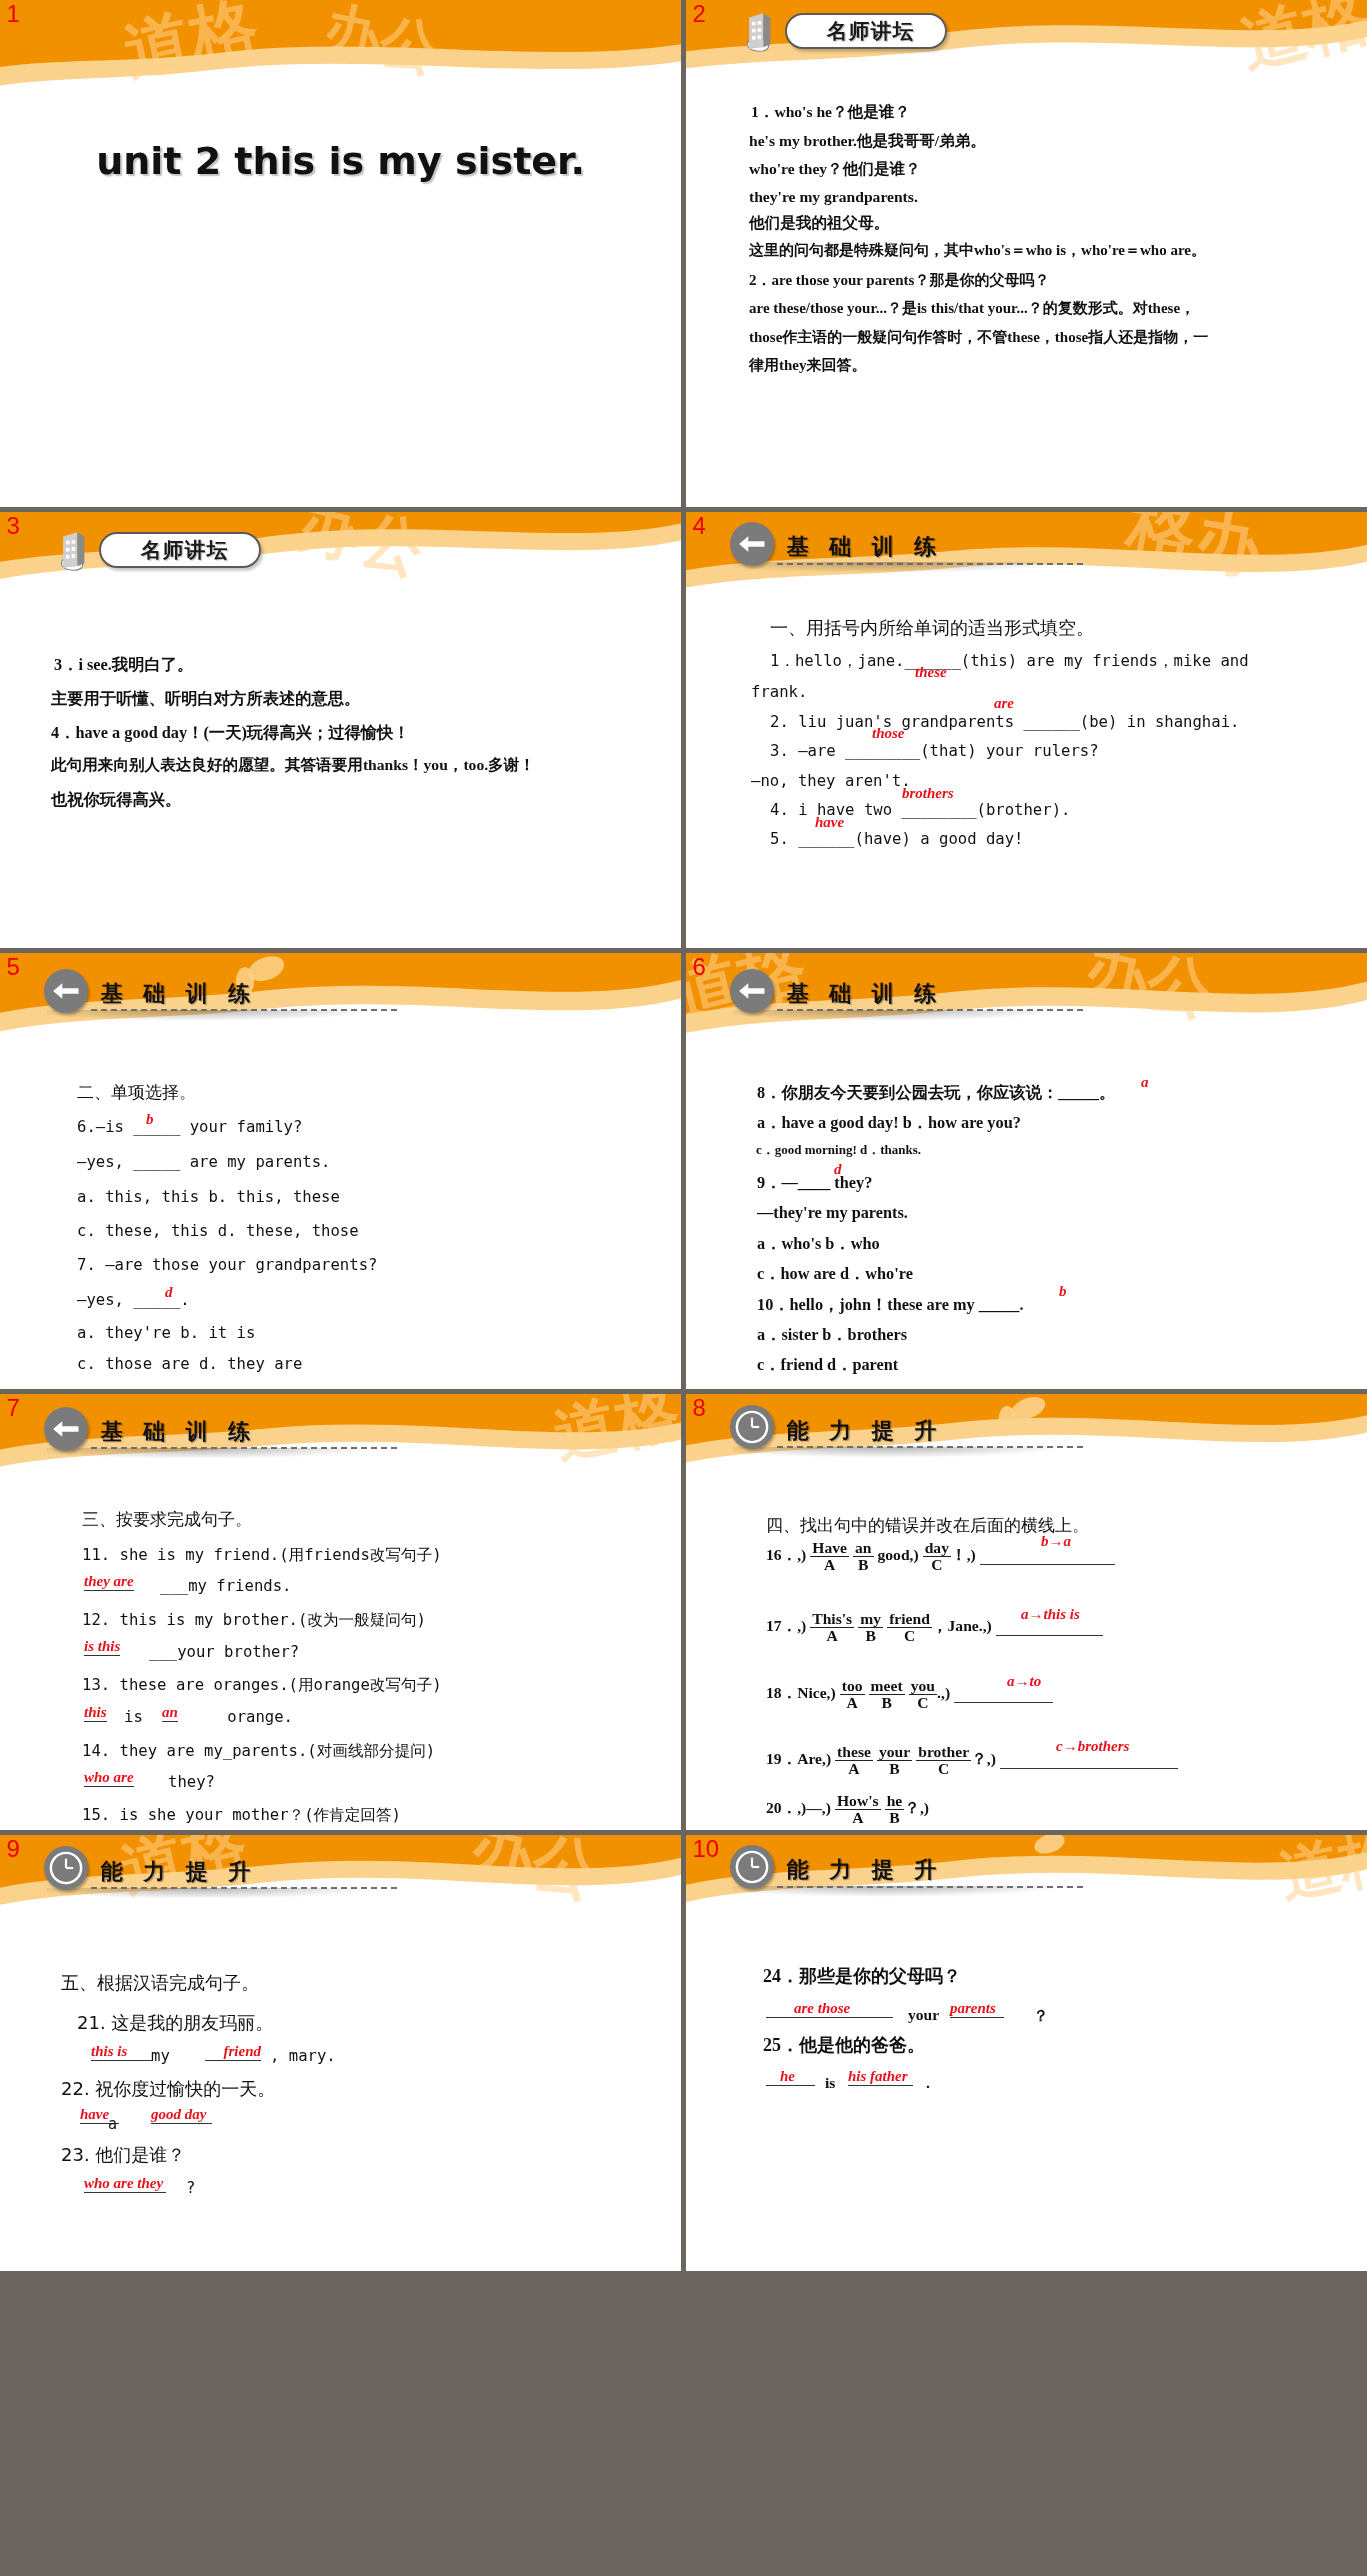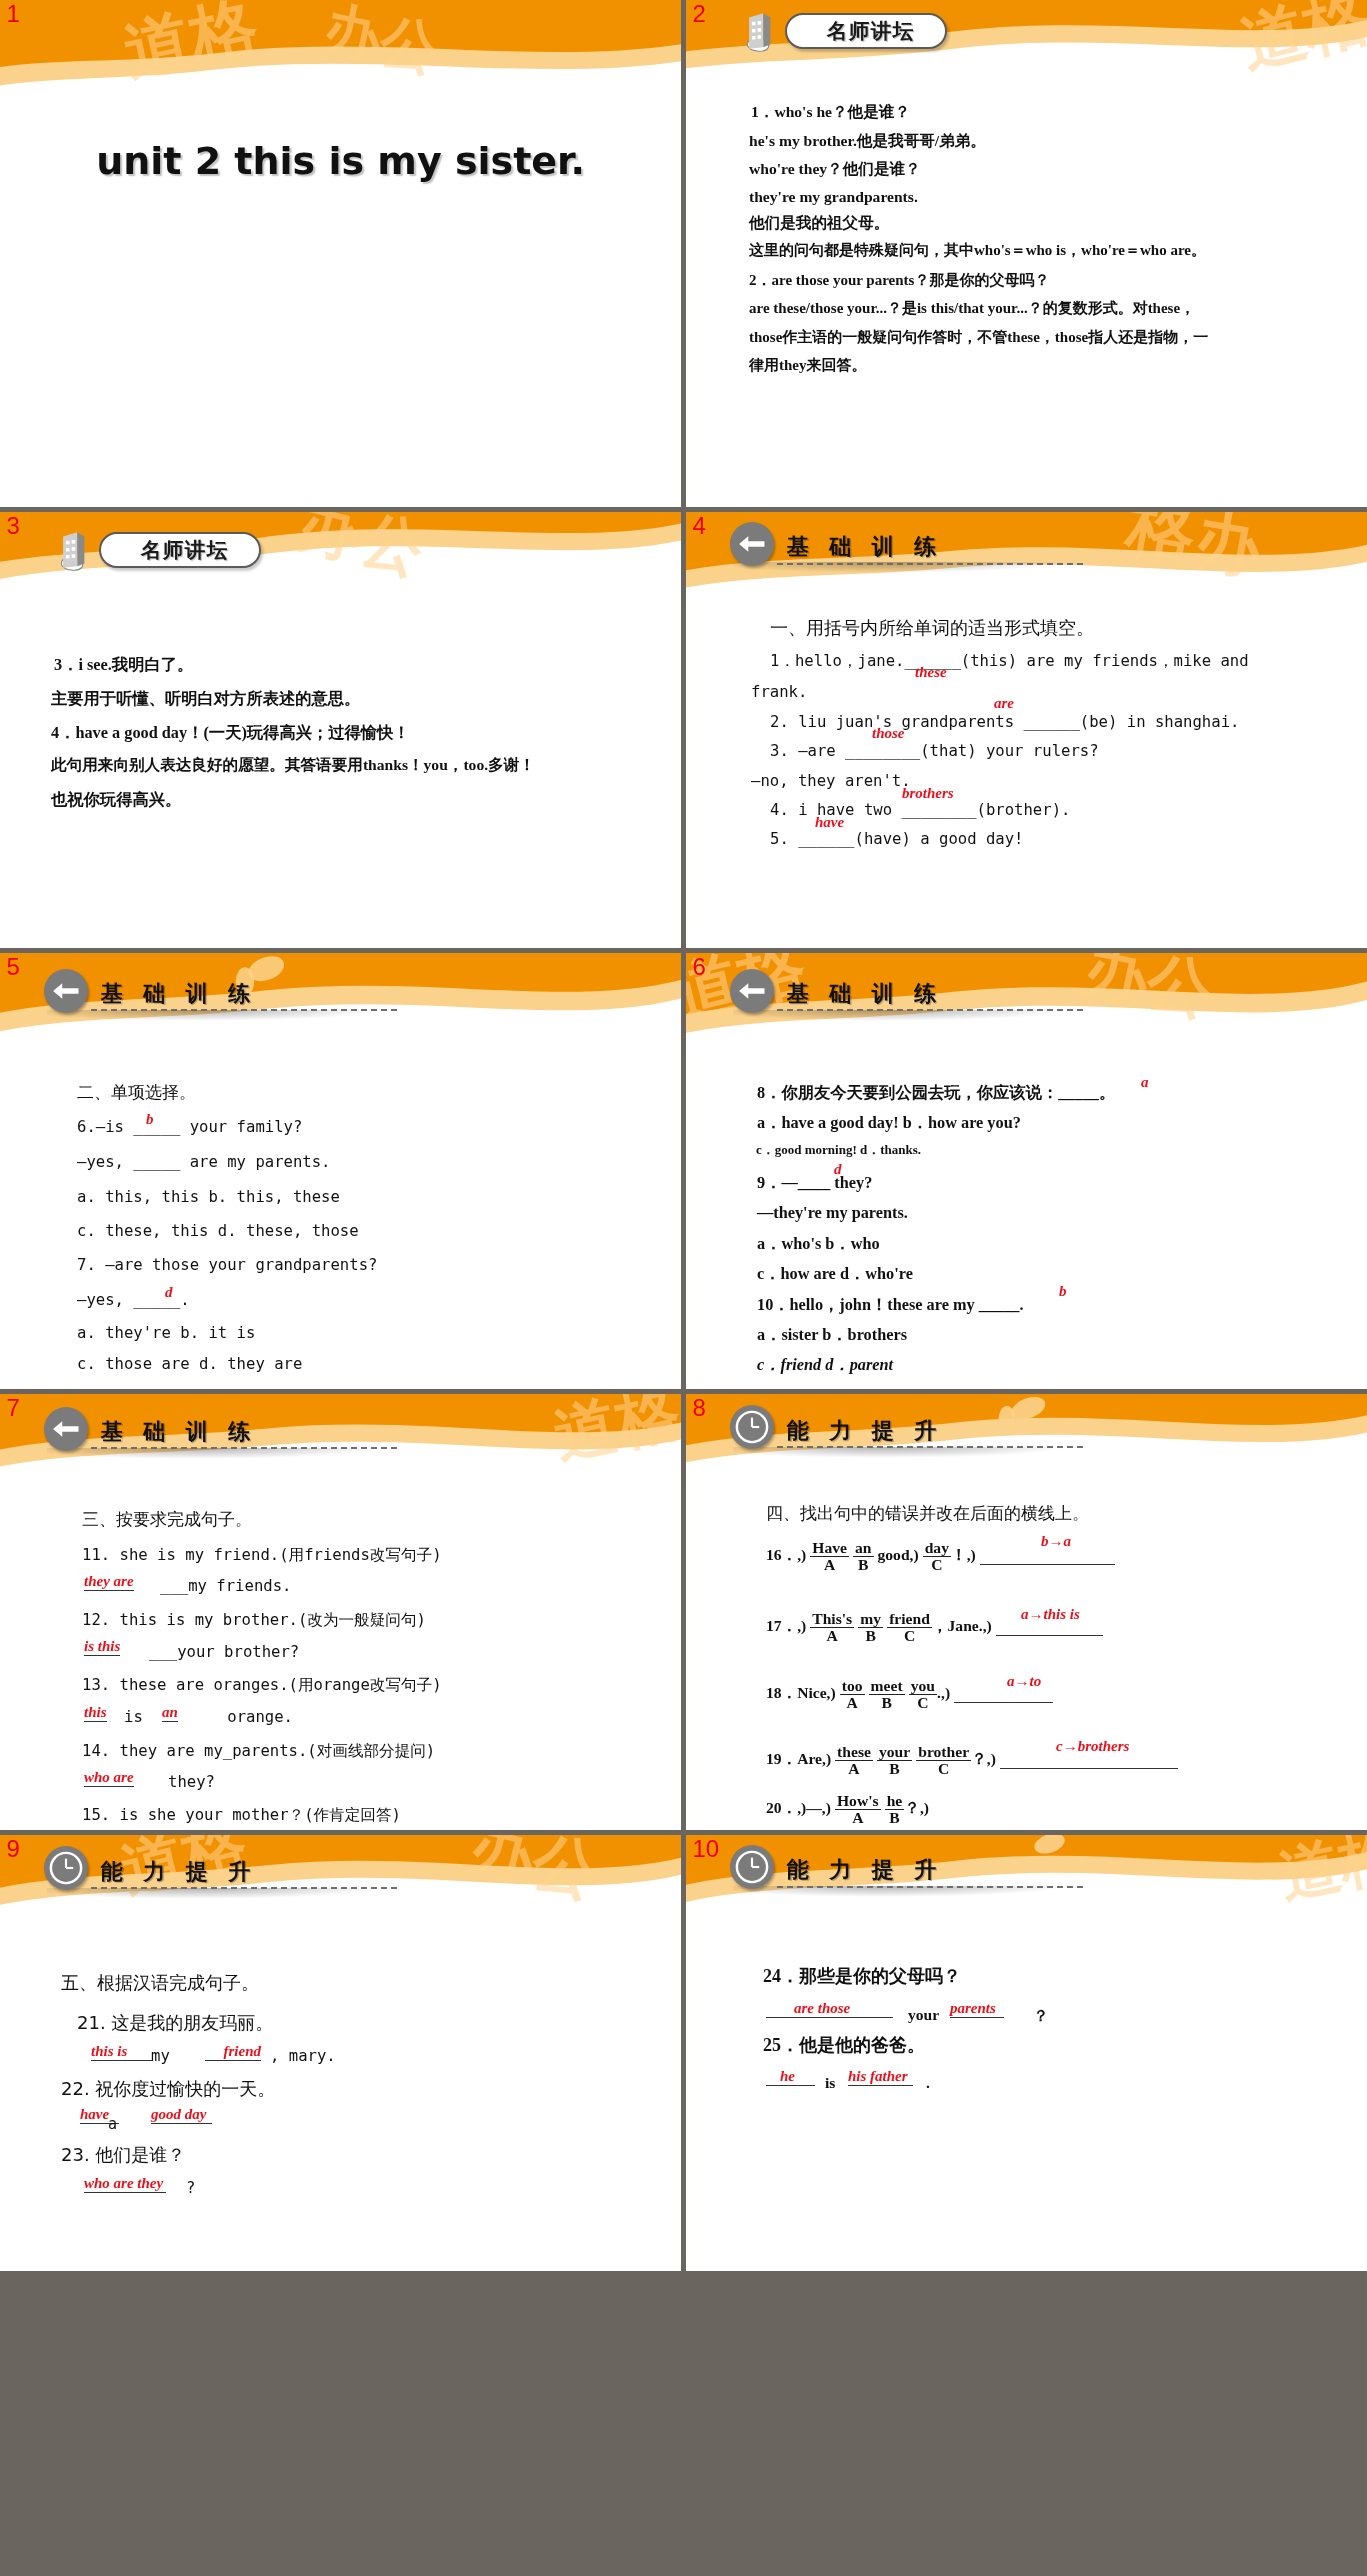--- a/index.html
+++ b/index.html
@@ -382,21 +382,21 @@
       <div class="ln serif" style="left:71px;top:159px;font-size:16.3px;">a．have a good day!    b．how are you?</div>
       <div class="ln serif" style="left:70px;top:188px;font-size:13px;">c．good morning!    d．thanks.</div>
       <div class="ln serif" style="left:71px;top:219px;font-size:16.3px;">9．—____ they?</div>
       <div class="ans" style="position:absolute;left:148px;top:208px;font-size:15px;">d</div>
       <div class="ln serif" style="left:71px;top:250px;font-size:16.3px;">—they're my parents.</div>
       <div class="ln serif" style="left:71px;top:280px;font-size:16.3px;">a．who's b．who</div>
       <div class="ln serif" style="left:71px;top:310px;font-size:16.3px;">c．how are d．who're</div>
       <div class="ln serif" style="left:71px;top:341px;font-size:16.3px;">10．hello，john！these are my _____.</div>
       <div class="ans" style="position:absolute;left:373px;top:330px;font-size:15px;">b</div>
       <div class="ln serif" style="left:71px;top:371px;font-size:16.3px;">a．sister b．brothers</div>
-      <div class="ln serif" style="left:71px;top:401px;font-size:16.3px;font-style:italic;">c．friend d．parent</div>
+      <div class="ln serif" style="left:71px;top:401px;font-size:16.3px;">c．friend d．parent</div>
     </div>
   </div>
 
   <div class="slide">
     <div class="banner">
       <svg viewBox="0 0 959 118" preserveAspectRatio="none">
         <path d="M0,0 H959 V50 C800,86 600,38 380,58 C230,72 110,66 0,88 Z" fill="#F29100"></path>
         <path d="M0,78 C110,56 230,62 380,48 C600,28 800,76 959,40 L959,64 C800,100 600,52 380,72 C230,86 110,80 0,102 Z" fill="#FBD28B"></path>
       </svg>
     </div>
@@ -456,21 +456,21 @@
         </svg>
       </div>
       <div class="hdr2-right">
         <div class="hdr2-title">能 力 提 升</div>
         <div class="hdr2-rule"></div>
       </div>
     </div>
     <div class="hdr2-shadow" style="top:53px;"></div>
 
     <div class="body">
-      <div class="ln sans" style="left:80px;top:108px;font-size:17px;font-family:Liberation Serif, serif;">四、找出句中的错误并改在后面的横线上。</div>
+      <div class="ln sans" style="left:80px;top:120px;font-size:17px;font-family:Liberation Serif, serif;">四、找出句中的错误并改在后面的横线上。</div>
 
       <div class="ln serif" style="left:80px;top:146px;font-size:15.6px;">
         <span>16</span>．,)
         <span class="frac"><span class="n">Have</span><span class="d">A</span></span>
         <span class="frac"><span class="n">an</span><span class="d">B</span></span>
         good,)
         <span class="frac"><span class="n">day</span><span class="d">C</span></span>！,)
         <span style="display:inline-block;width:135px;border-bottom:1.4px solid #333;">&nbsp;</span>
       </div>
       <div class="ans" style="position:absolute;left:355px;top:139px;font-size:15px;">b→a</div>

